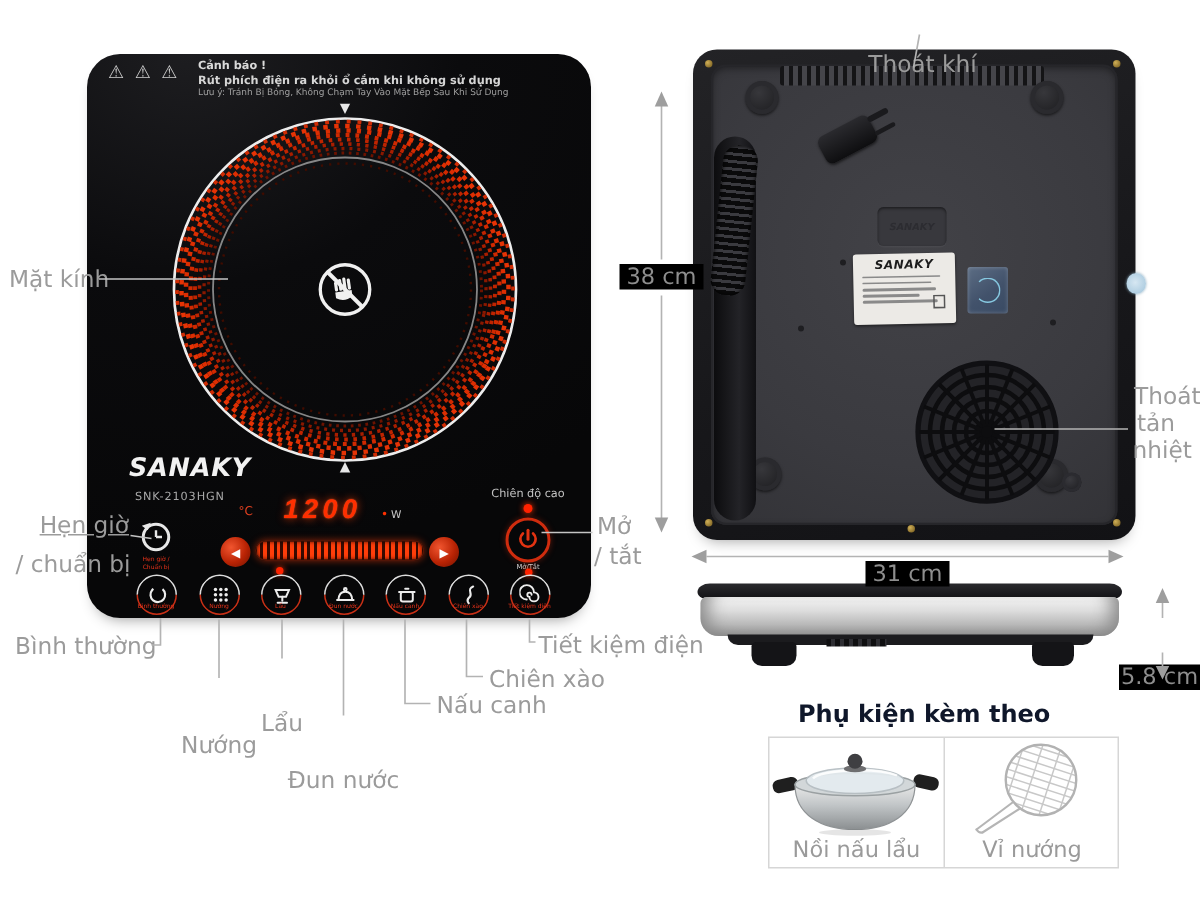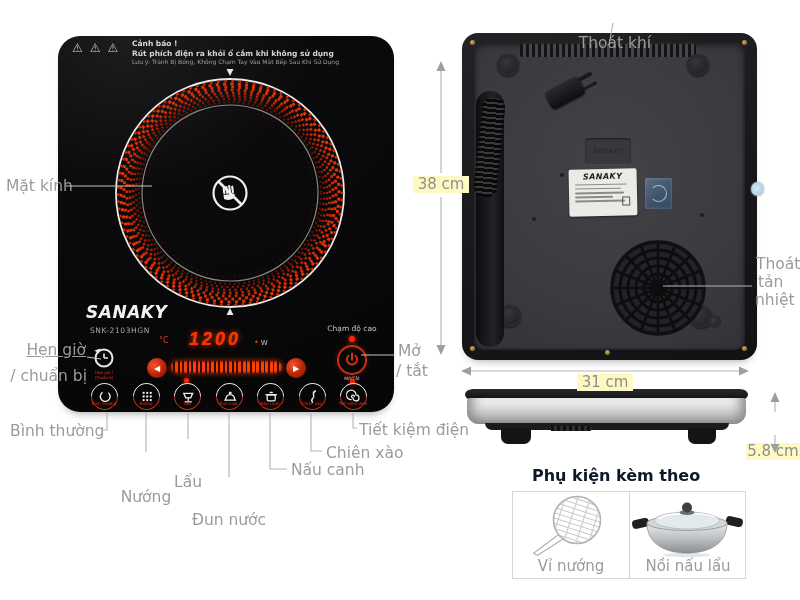--- a/index.html
+++ b/index.html
@@ -3,21 +3,21 @@
 <meta charset="utf-8">
 <style>
   html,body{margin:0;padding:0;background:#fff;}
   .stage{position:relative;width:800px;height:600px;background:#fff;overflow:hidden;
          font-family:"DejaVu Sans",sans-serif;}
   .abs{position:absolute;}
   
   .lbl{position:absolute;font-size:15.5px;color:#9b9b9b;line-height:18px;white-space:nowrap;}
   .lbl.r{text-align:right;}
   .lbl.c{text-align:center;margin-top:32px;}
-  .dim{position:absolute;font-size:15px;color:#8e8e8e;text-align:center;background:#fef9c3;
+  .dim{position:absolute;font-size:15px;color:#8e8e8e;text-align:center;background:#000000;
        white-space:nowrap;line-height:17px;}
   
   .front-unit{position:absolute;left:58px;top:36px;width:336px;height:376px;border-radius:22px;
     background:radial-gradient(120% 90% at 20% 0%,#1d1d20 0%,#0b0b0d 45%,#070708 100%);
     box-shadow:0 6px 10px -6px rgba(0,0,0,.45);}
   .warn-icons{position:absolute;left:14px;top:5px;color:#cfcfcf;font-size:12px;letter-spacing:7px;}
   .warn-t1{position:absolute;left:74px;top:3px;font-size:7.5px;font-weight:bold;color:#dadada;}
   .warn-t2{position:absolute;left:74px;top:12.5px;font-size:7.5px;font-weight:bold;color:#d5d5d5;}
   .warn-t3{position:absolute;left:74px;top:22px;font-size:6px;color:#9f9f9f;}
   .brand{position:absolute;left:28px;top:266px;font-size:17px;font-weight:bold;font-style:italic;
@@ -177,21 +177,21 @@
     <svg class="abs" style="left:33px;top:308px;" width="26" height="26" viewBox="0 0 26 26">
       <circle cx="13" cy="14" r="8.5" fill="none" stroke="#e8e8e8" stroke-width="2"></circle>
       <path d="M13,14 V9.5 M13,14 H17" stroke="#e8e8e8" stroke-width="1.6" fill="none"></path>
       <polygon points="3.5,6.5 9.5,4.5 7.5,9.5" fill="#e8e8e8"></polygon>
     </svg>
     <div class="mini" style="left:24px;top:334px;width:44px;">
       <div>Hẹn giờ /</div>
       <div>Chuẩn bị</div>
     </div>
 
-    <div class="htlabel">Chạm độ cao</div>
+    <div class="htlabel">Chiên độ cao</div>
     <div class="reddot" style="left:291px;top:300px;"></div>
     <div class="power-ring">
       <svg width="16" height="16" viewBox="0 0 16 16">
         <path d="M8,1.5 V7.5" stroke="#e23312" stroke-width="2" fill="none" stroke-linecap="round"></path>
         <path d="M4.6,3.6 A5.1,5.1 0 1 0 11.4,3.6" stroke="#e23312" stroke-width="1.8" fill="none" stroke-linecap="round"></path>
       </svg>
     </div>
     <div class="mini white" style="left:264px;top:340px;width:60px;">Mở/Tắt</div>
 
     <div class="reddot" style="left:126px;top:342px;width:5px;height:5px;"></div>
@@ -324,20 +324,41 @@
     <div class="side-foot" style="left:38px;width:30px;"></div>
     <div class="side-foot" style="left:225px;width:28px;"></div>
     <div class="side-vent"></div>
   </div>
 
   <div class="acc-title">Phụ kiện kèm theo</div>
   <div class="acc-table">
     <div class="acc-cell">
       <svg width="116" height="66" viewBox="0 0 116 66">
         <defs>
+          <linearGradient id="potg" x1="0" y1="0" x2="0" y2="1">
+            <stop offset="0" stop-color="#e9e9e9"></stop>
+              <stop offset=".45" stop-color="#c2c6c8"></stop>
+            <stop offset="1" stop-color="#8b8f91"></stop>
+          </linearGradient>
+        </defs>
+        <rect x="2" y="27" width="17" height="9" rx="4" fill="#1f1f1f" transform="rotate(-12 10 31)"></rect>
+        <rect x="96" y="25" width="17" height="9" rx="4" fill="#1f1f1f" transform="rotate(12 104 29)"></rect>
+        <path d="M17,31 C17,51 34,61 57,61 C80,61 97,51 97,31 Z" fill="url(#potg)" stroke="#8f9395" stroke-width=".8"></path>
+        <ellipse cx="57" cy="31" rx="40" ry="7.5" fill="#d2d7d9" stroke="#9aa0a2" stroke-width="1"></ellipse>
+        <ellipse cx="57" cy="28.5" rx="32.5" ry="8.5" fill="#e5ecf0" opacity=".92" stroke="#b5bdc2" stroke-width="1"></ellipse>
+        <path d="M29,27 A30,6.5 0 0 1 85,25" fill="none" stroke="#ffffff" stroke-width="1.6" opacity=".85"></path>
+        <ellipse cx="57" cy="20.5" rx="7.5" ry="2.4" fill="#6e6e70"></ellipse>
+        <circle cx="57" cy="15.5" r="5" fill="#3f3f42"></circle>
+        <ellipse cx="57" cy="63" rx="24" ry="2.2" fill="#000" opacity=".1"></ellipse>
+      </svg>
+      <div class="acc-cap">Nồi nấu lẩu</div>
+    </div>
+    <div class="acc-cell">
+      <svg width="116" height="66" viewBox="0 0 116 66">
+        <defs>
             <clipPath id="gc">
               <circle cx="64" cy="28" r="23.5"></circle>
             </clipPath>
           </defs>
         <g clip-path="url(#gc)" stroke="#c8c8c8" stroke-width="1">
           <g transform="rotate(18 64 28)">
             <line x1="30" y1="8" x2="98" y2="8"></line>
               <line x1="30" y1="13" x2="98" y2="13"></line>
             <line x1="30" y1="18" x2="98" y2="18"></line>
               <line x1="30" y1="23" x2="98" y2="23"></line>
@@ -355,41 +376,20 @@
           </g>
         </g>
         <circle cx="64" cy="28" r="23.5" fill="none" stroke="#b2b2b2" stroke-width="1.6"></circle>
         <g stroke="#b5b5b5" stroke-width="1.4" fill="none" stroke-linecap="round">
           <line x1="45" y1="43" x2="21" y2="61"></line>
             <line x1="50" y1="47" x2="25" y2="63"></line>
           <path d="M21,61 q1.5,2.5 4,2"></path>
         </g>
       </svg>
       <div class="acc-cap">Vỉ nướng</div>
-    </div>
-    <div class="acc-cell">
-      <svg width="116" height="66" viewBox="0 0 116 66">
-        <defs>
-          <linearGradient id="potg" x1="0" y1="0" x2="0" y2="1">
-            <stop offset="0" stop-color="#e9e9e9"></stop>
-              <stop offset=".45" stop-color="#c2c6c8"></stop>
-            <stop offset="1" stop-color="#8b8f91"></stop>
-          </linearGradient>
-        </defs>
-        <rect x="2" y="27" width="17" height="9" rx="4" fill="#1f1f1f" transform="rotate(-12 10 31)"></rect>
-        <rect x="96" y="25" width="17" height="9" rx="4" fill="#1f1f1f" transform="rotate(12 104 29)"></rect>
-        <path d="M17,31 C17,51 34,61 57,61 C80,61 97,51 97,31 Z" fill="url(#potg)" stroke="#8f9395" stroke-width=".8"></path>
-        <ellipse cx="57" cy="31" rx="40" ry="7.5" fill="#d2d7d9" stroke="#9aa0a2" stroke-width="1"></ellipse>
-        <ellipse cx="57" cy="28.5" rx="32.5" ry="8.5" fill="#e5ecf0" opacity=".92" stroke="#b5bdc2" stroke-width="1"></ellipse>
-        <path d="M29,27 A30,6.5 0 0 1 85,25" fill="none" stroke="#ffffff" stroke-width="1.6" opacity=".85"></path>
-        <ellipse cx="57" cy="20.5" rx="7.5" ry="2.4" fill="#6e6e70"></ellipse>
-        <circle cx="57" cy="15.5" r="5" fill="#3f3f42"></circle>
-        <ellipse cx="57" cy="63" rx="24" ry="2.2" fill="#000" opacity=".1"></ellipse>
-      </svg>
-      <div class="acc-cap">Nồi nấu lẩu</div>
     </div>
   </div>
 
   <div class="lbl r" style="left:6px;top:177px;width:58px;">Mặt kính</div>
   <div class="lbl r" style="left:0px;top:341px;width:86px;text-decoration:underline;">Hẹn giờ</div>
   <div class="lbl r" style="left:1px;top:367px;width:86px;">/ chuẩn bị</div>
   <div class="lbl r" style="left:10px;top:422px;width:88px;">Bình thường</div>
   <div class="lbl c" style="left:116px;top:456px;width:60px;">Nướng</div>
   <div class="lbl c" style="left:158px;top:441px;width:60px;">Lẩu</div>
   <div class="lbl c" style="left:191px;top:479px;width:76px;">Đun nước</div>

